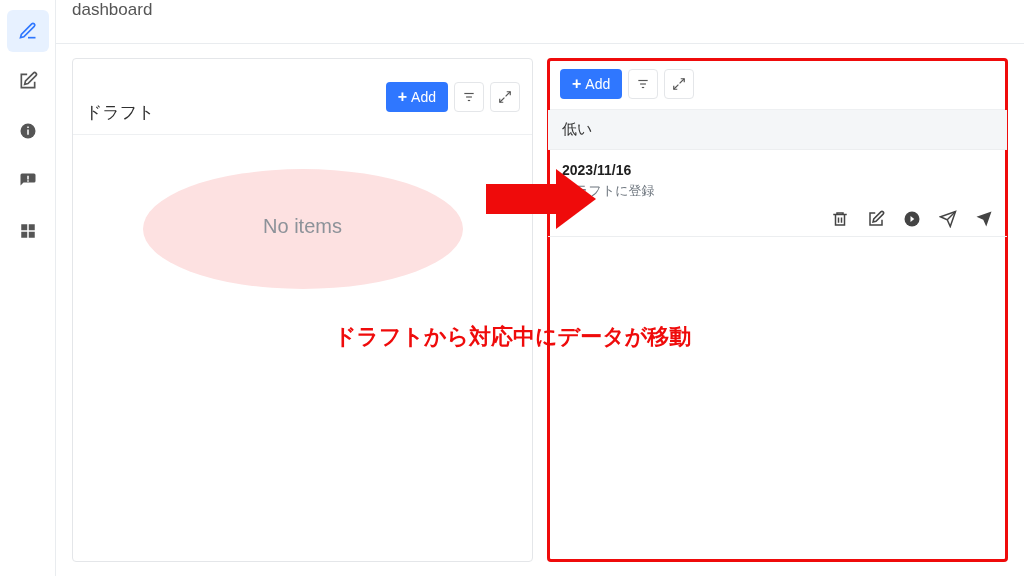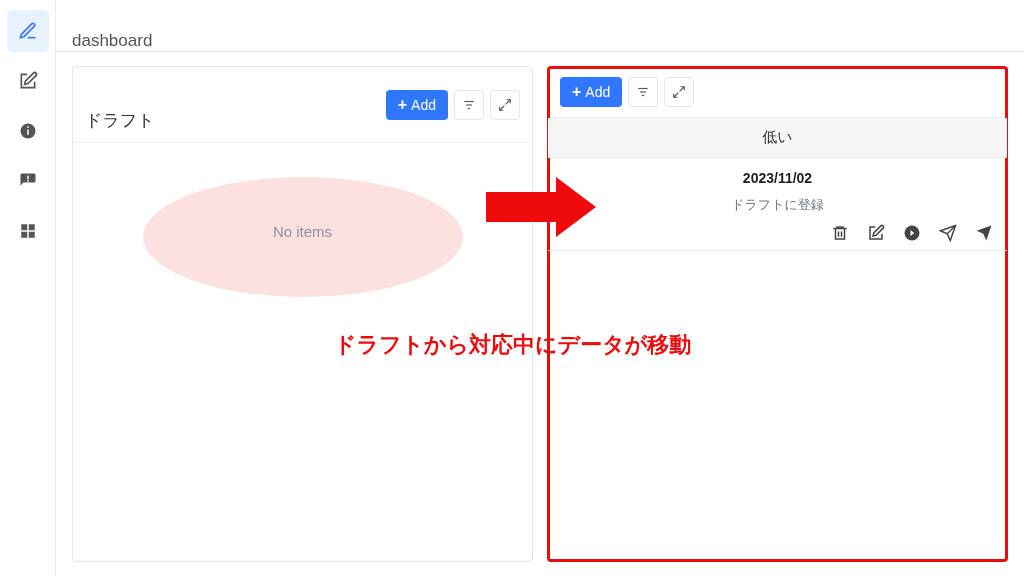--- a/index.html
+++ b/index.html
@@ -34,24 +34,24 @@
     cursor: pointer;
   }
   .sidebar-item.active {
     background: #e7f1ff;
     color: #2f77ff;
   }
 
   .main { flex: 1; display: flex; flex-direction: column; }
 
   .topbar {
-    height: 52px;
+    height: 44px;
     border-bottom: 1px solid #e9ecef;
     display: flex;
-    align-items: flex-end;
+    align-items: flex-start;
     padding: 0 16px;
     color: #555;
     font-size: 17px;
   }
 
   .board {
     flex: 1;
     display: flex;
     gap: 14px;
     padding: 14px 16px;
@@ -105,54 +105,54 @@
   .hdr-icon-btn {
     width: 30px; height: 30px;
     display: inline-flex; align-items: center; justify-content: center;
     border: 1px solid #e4e6e9;
     border-radius: 4px;
     background: #fff;
     color: #555;
     cursor: pointer;
   }
 
-  .panel-body { flex: 1; position: relative; padding: 0; overflow: hidden; text-align: center; }
+  .panel-body { flex: 1; position: relative; padding: 0; overflow: hidden; }
 
   
   .oval {
     position: absolute;
     left: 50%; top: 34px;
     transform: translateX(-50%);
     width: 320px; height: 120px;
     background: rgba(239, 11, 11, 0.12);
     border-radius: 50% / 50%;
     pointer-events: none;
   }
   .no-items {
     position: absolute;
     left: 50%; top: 80px;
     transform: translateX(-50%);
     color: #8c9299;
-    font-size: 15px;
+    font-size: 20px;
   }
 
   
   .subheader {
     background: #f4f6f8;
     padding: 10px 14px;
     font-size: 15px;
     color: #333;
     border-bottom: 1px solid #eceef0;
   }
   .card {
     padding: 12px 14px 8px;
     border-bottom: 1px solid #eceef0;
   }
   .card-date { font-size: 14px; color: #1f1f1f; font-weight: 600; }
-  .card-sub  { font-size: 13px; color: #707880; margin-top: 10px; }
+  .card-sub  { font-size: 13px; color: #707880; margin-top: 4px; }
   .card-actions {
     display: flex;
     justify-content: flex-end;
     gap: 18px;
     margin-top: 10px;
     color: #444;
   }
   .card-actions .act {
     cursor: pointer;
     display: inline-flex;
@@ -307,21 +307,21 @@
                   <path d="M9 21H3v-6"></path>
                   <path d="M21 3l-8 8"></path>
                   <path d="M3 21l8-8"></path>
               </svg>
             </span>
           </button>
         </div>
         <div class="panel-body">
           <div class="subheader">低い</div>
           <div class="card">
-            <div class="card-date">2023/11/02</div>
+            <div class="card-date">2023/11/16</div>
             <div class="card-sub">ドラフトに登録</div>
             <div class="card-actions">
               <span class="act">
                 <span>
                   <svg width="18" height="18" viewBox="0 0 24 24" fill="none" stroke="currentColor" stroke-width="2">
                     <path d="M3 6h18"></path>
                       <path d="M8 6V4h8v2"></path>
                       <path d="M6 6v14h12V6"></path>
                     <line x1="10" y1="10" x2="10" y2="17"></line>
                       <line x1="14" y1="10" x2="14" y2="17"></line>

